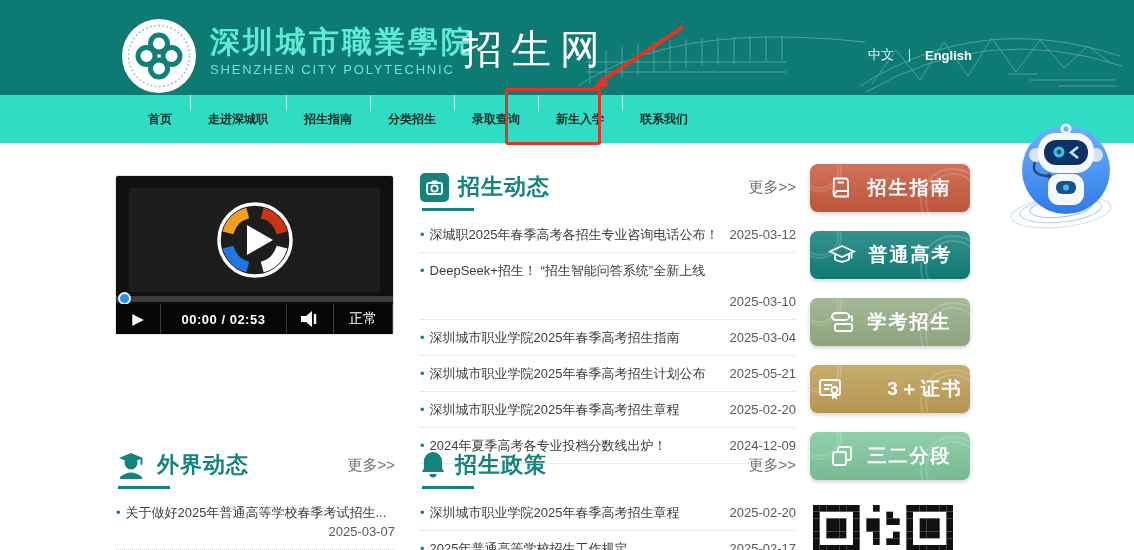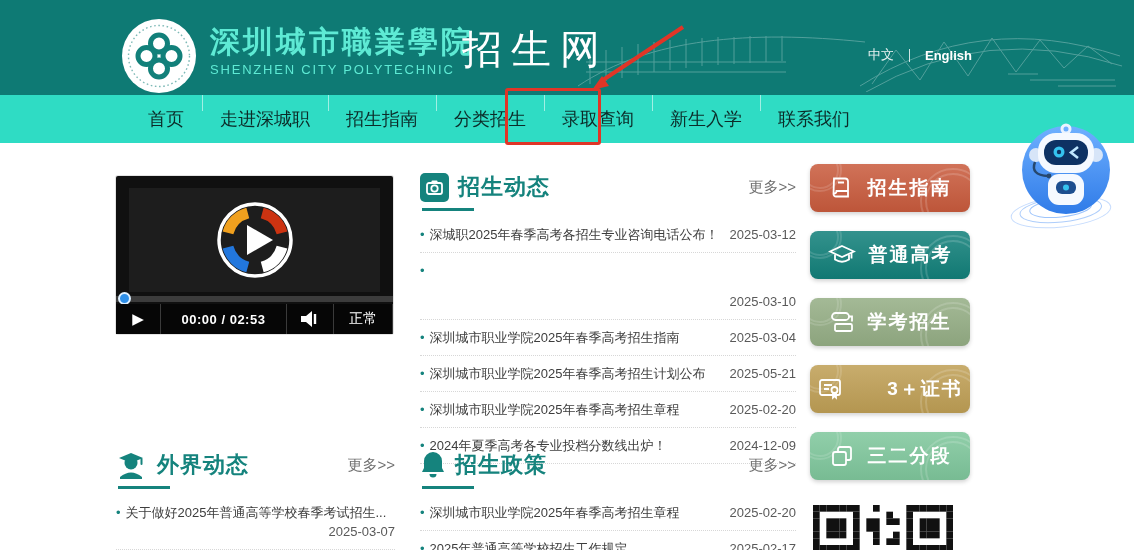--- a/index.html
+++ b/index.html
@@ -14,21 +14,21 @@
   #brand .en{font-size:13px;letter-spacing:1.8px;margin-top:2px;}
   #site-name{position:absolute;left:462px;top:22px;color:#fff;font-size:40px;letter-spacing:9px;font-weight:500;}
   #deco-building{position:absolute;left:560px;top:6px;opacity:.28;pointer-events:none;}
   #lang{position:absolute;left:868px;top:46px;color:#fff;font-size:13px;display:flex;align-items:center;gap:15px;}
   #lang .zh{opacity:.9;}
   #lang .sep{width:1px;height:13px;background:rgba(255,255,255,.8);}
   #lang .en{font-weight:bold;}
 
   
   #nav{position:absolute;left:0;top:95px;width:1134px;height:48px;background:#2fdcc4;display:flex;align-items:center;padding-left:130px;box-sizing:border-box;}
-  .nav-item{position:relative;padding:16px 18px;font-size:18px;font-weight:normal;color:#0c2b28;cursor:pointer;line-height:48px;white-space:nowrap;}
+  .nav-item{position:relative;padding:16px 18px;font-size:12px;font-weight:bold;color:#0c2b28;cursor:pointer;line-height:48px;white-space:nowrap;}
   .nav-item + .nav-item::before{content:"";position:absolute;left:0;top:16px;width:1px;height:16px;background:rgba(255,255,255,.55);}
 
   
   #annot-box{position:absolute;left:505px;top:88px;width:90px;height:51px;border:3px solid #e03527;border-radius:3px;z-index:40;pointer-events:none;}
   #annot-arrow{position:absolute;left:0;top:0;z-index:40;pointer-events:none;}
 
   
   #mascot{position:absolute;left:1005px;top:118px;z-index:60;cursor:pointer;}
 
   
@@ -200,20 +200,21 @@
     </div>
     <div class="news-list">
 
     <div class="news-item">
           <span class="bullet">•</span>
           <span class="n-title">深城职2025年春季高考各招生专业咨询电话公布！</span>
           <span class="n-date">2025-03-12</span>
         </div>
         <div class="news-item wrap-date">
           <span class="bullet">•</span>
+          <span class="n-title">DeepSeek+招生！ “招生智能问答系统”全新上线</span>
           <span class="n-date">2025-03-10</span>
         </div>
         <div class="news-item">
           <span class="bullet">•</span>
           <span class="n-title">深圳城市职业学院2025年春季高考招生指南</span>
           <span class="n-date">2025-03-04</span>
         </div>
         <div class="news-item">
           <span class="bullet">•</span>
           <span class="n-title">深圳城市职业学院2025年春季高考招生计划公布</span>

